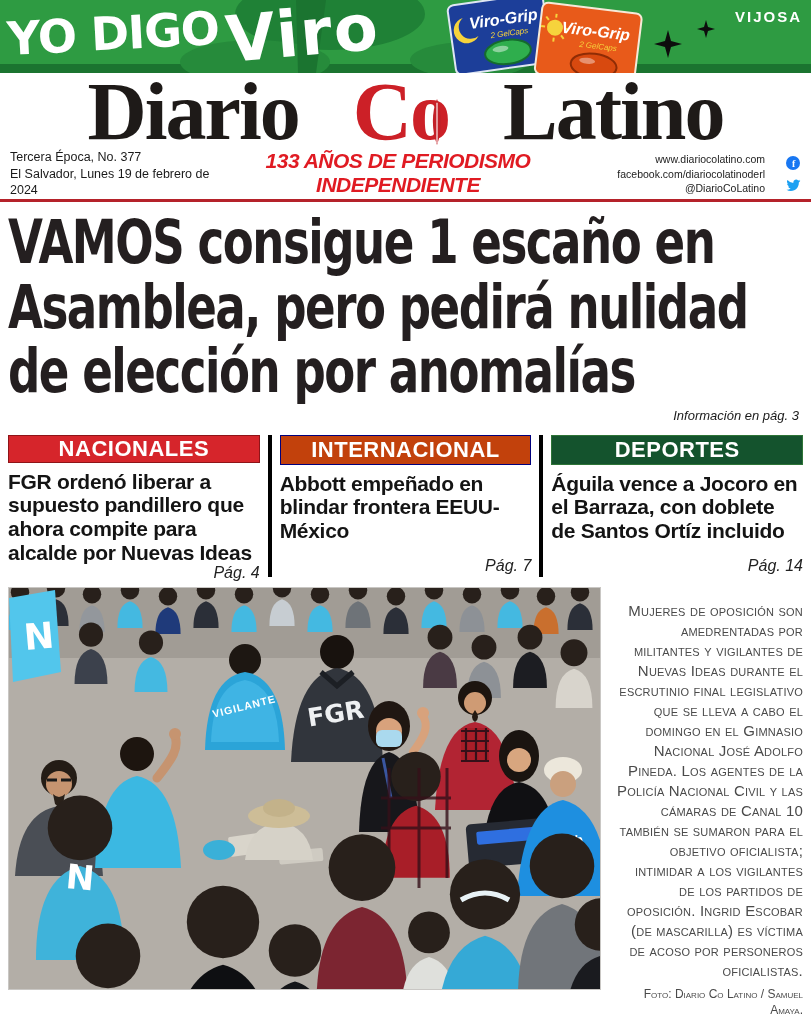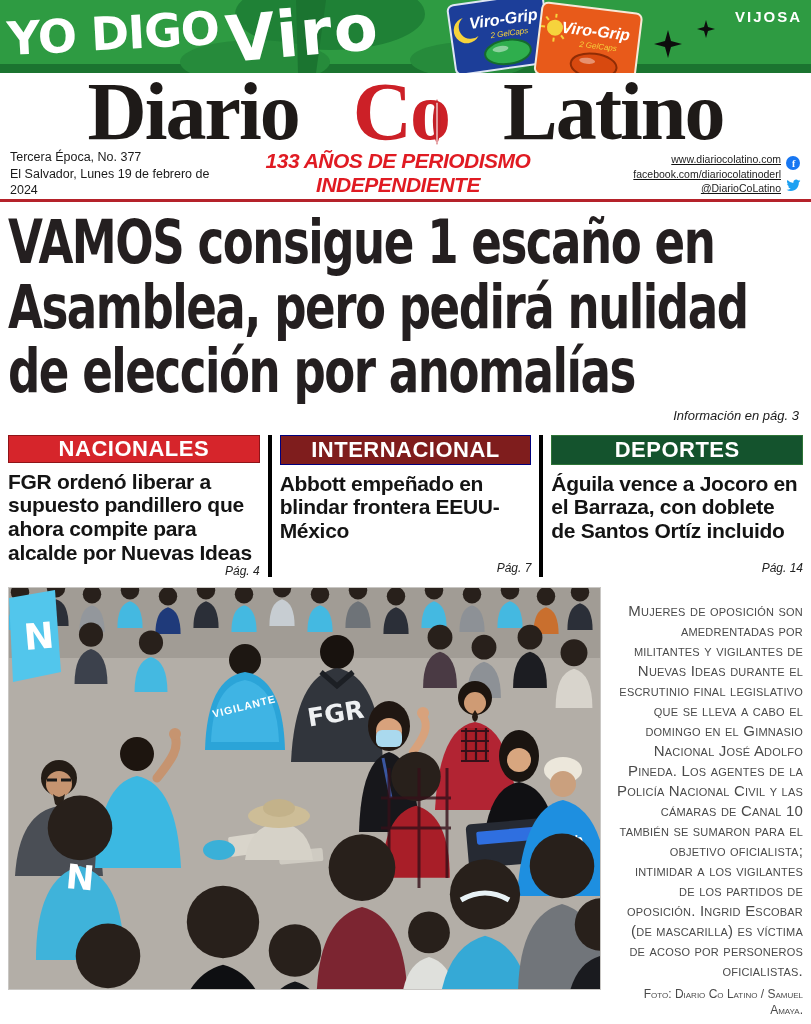--- a/index.html
+++ b/index.html
@@ -24,21 +24,21 @@
   .masthead .accent { color:#cc2027; position:relative; padding:0 6px; }
   .masthead .feather { position:absolute; right:8px; top:26px; height:46px; width:20px; }
 
   
   .info-row { display:flex; align-items:center; height:46px; padding:0 10px; }
   .edition { width:205px; font-size:12.5px; line-height:1.32; color:#1a1a1a; }
   .slogan {
     flex:1; text-align:center; font-style:italic; font-weight:bold;
     font-size:21px; letter-spacing:-0.5px; color:#e01b23; padding-bottom:2px;
   }
-  .social { width:220px; display:flex; justify-content:flex-end; gap:5px;text-decoration:underline; }
+  .social { width:220px; display:flex; justify-content:flex-end; gap:21px; }
   .social-lines { text-align:right; font-size:10.5px; line-height:1.4; color:#222; }
   .social-icons { display:flex; flex-direction:column; justify-content:space-around; }
   .red-rule { height:3px; background:#b5222a; margin-top:2px; }
 
   
   .headline-wrap { padding:8px 0 0 8px; overflow:hidden; }
   .headline-scale { transform:scaleX(0.74); transform-origin:0 0; width:140%; }
   .hl-line {
     font-family:"DejaVu Sans", sans-serif; font-weight:bold;
     font-size:61px; line-height:1.06; letter-spacing:-2px;
@@ -51,27 +51,27 @@
 
   
   .sections { display:flex; align-items:stretch; padding:0 8px; margin-top:12px; height:142px; }
   .sec-col { flex:1; display:flex; flex-direction:column; }
   .sec-sep { width:4px; background:#000; margin:0 8px; }
   .sec-bar {
     height:30px; display:flex; align-items:center; justify-content:center;
     color:#fff; font-weight:bold; font-size:22px; letter-spacing:0.5px;text-align:right;
   }
   .bar-red   { background:#d6252b; border:1px solid #8e1418; }
-  .bar-blue  { background:#7f1d1d; border:1px solid #00007c; }
+  .bar-blue  { background:#c2410c; border:1px solid #00007c; }
   .bar-green { background:#14532d; border:1px solid #2e7437; }
   .sec-headline {
     font-weight:bold; font-size:21px; line-height:1.12;
     letter-spacing:-0.3px; color:#141414; margin-top:7px;
   }
-  .sec-page { margin-top:auto; text-align:right; font-style:italic; font-size:12px; color:#222; padding-bottom:2px; }
+  .sec-page { margin-top:auto; text-align:right; font-style:italic; font-size:16px; color:#222; padding-bottom:2px; }
 
   
   .photo-row { display:flex; margin-top:10px; padding-left:8px; height:403px; }
   .photo-fig { width:593px; height:100%; border:1px solid #c9c7c4; background:#b3aea7; flex:none; }
   .photo-fig svg { display:block; width:100%; height:100%; }
   .caption-col { flex:1; padding:14px 8px 0 15px;text-align:right; }
   .caption-text {
     font-variant:small-caps; font-size:15px; line-height:20px;
     letter-spacing:0.2px; color:#4a4a4a;
   }

